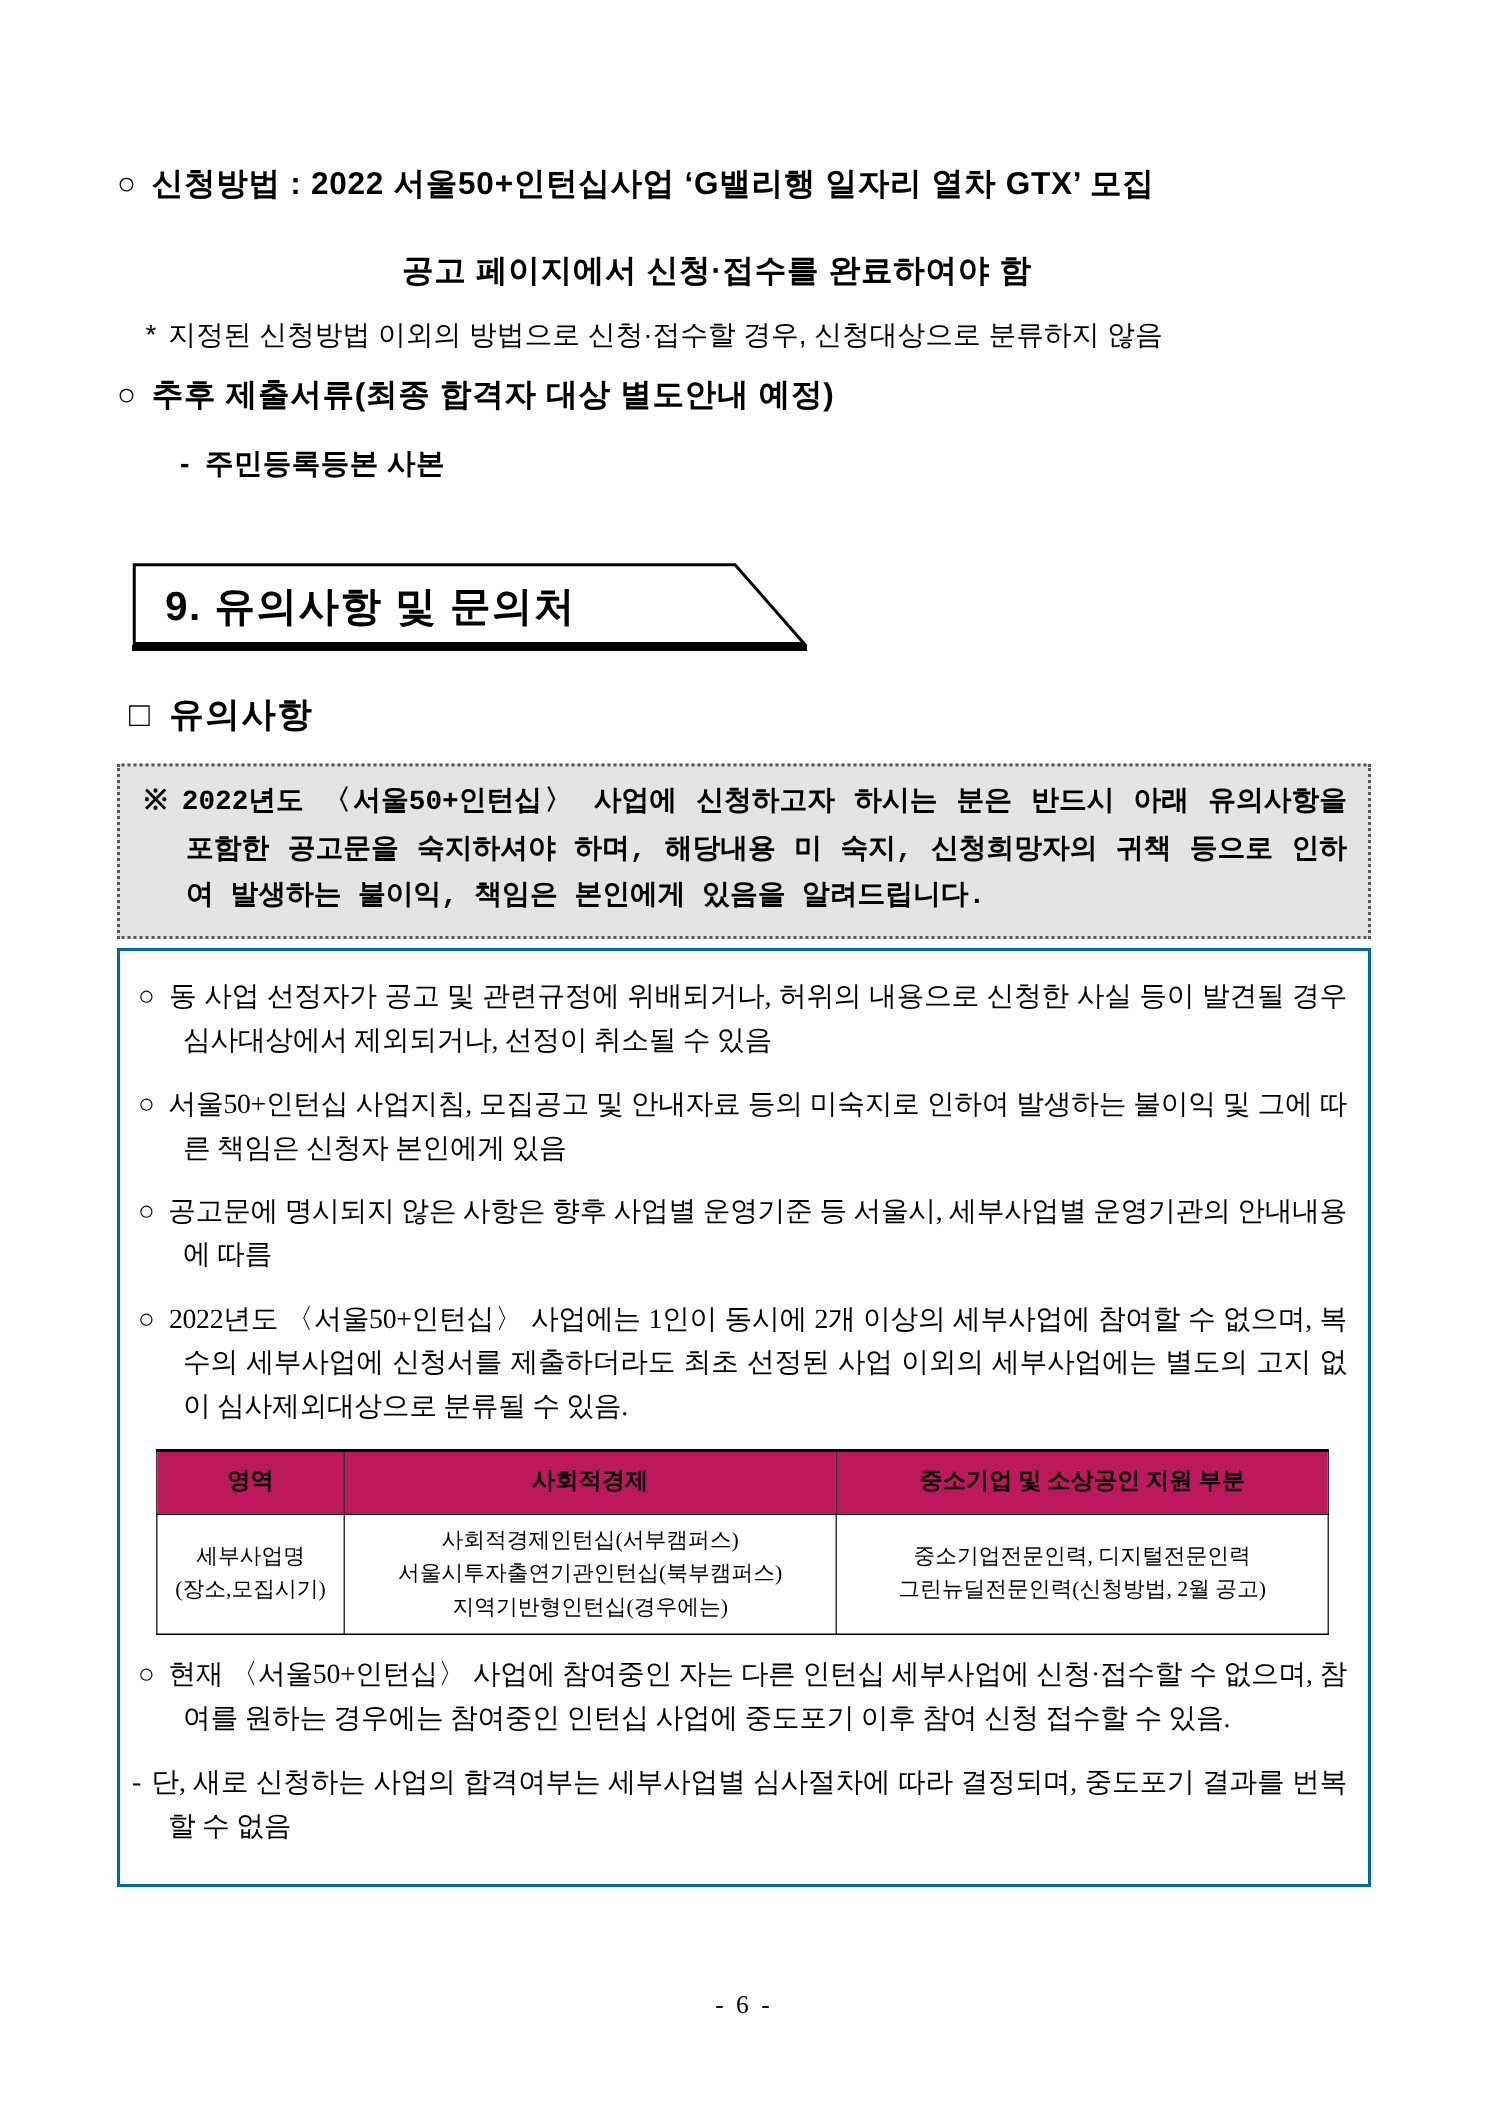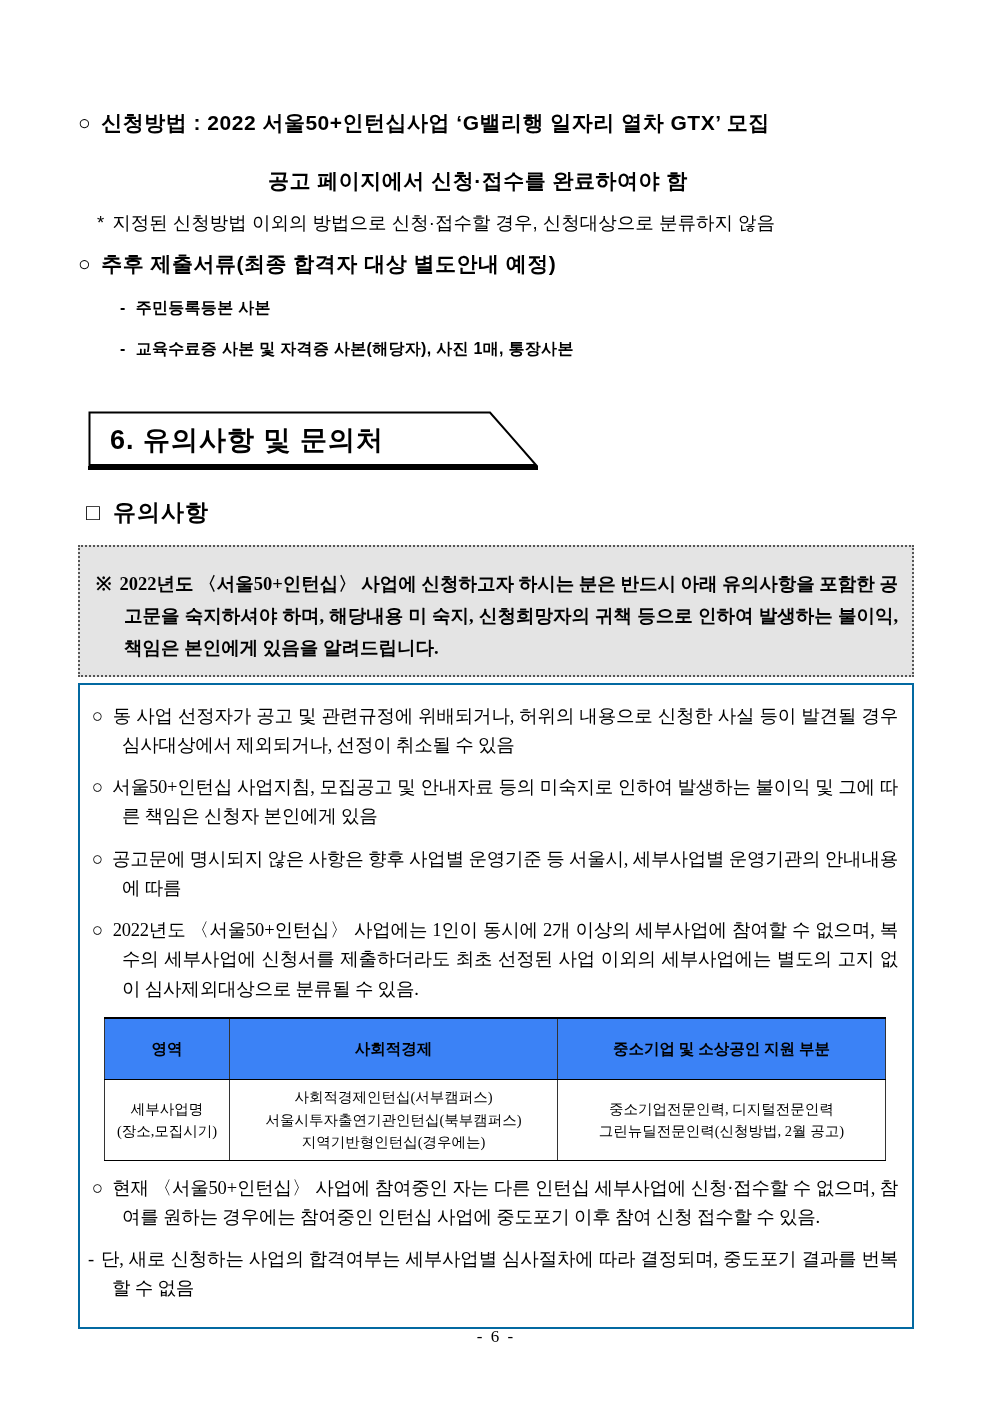--- a/index.html
+++ b/index.html
@@ -41,21 +41,21 @@
   .docs-head {
     font-family: "Liberation Sans", sans-serif;
     font-weight: bold; font-size: 21px; line-height: 1.4;
     margin-top: 13px;
     padding-left: 22px; text-indent: -22px;
     letter-spacing: 0.5px;
   }
   .docs-head .mk { margin-right: 10px; }
   .doc-item {
     font-family: "Liberation Sans", sans-serif;
-    font-weight: bold; font-size: 16px; line-height: 1.35;
+    font-weight: bold; font-size: 19px; line-height: 1.35;
     margin-top: 19px;
     padding-left: 60px; text-indent: -18px;
     letter-spacing: 0.3px;
   }
   .doc-item .mk { margin-right: 10px; }
 
   
   .banner {
     position: relative;
     width: 456px; height: 62px;
@@ -77,22 +77,22 @@
     font-weight: bold; font-size: 23px;
     letter-spacing: 1px;
   }
   .subheading .mk { font-weight: normal; margin-right: 12px; }
 
   
   .notice-box {
     margin-top: 17px;
     border: 2px dotted #555;
     background: #e4e4e4;
-    padding: 22px 14px 10px 16px;
-    font-family: Liberation Serif, serif;
+    padding: 8px 14px 10px 16px;
+    font-family: Liberation Mono, monospace;
     font-weight: 600;
     font-size: 18.5px; line-height: 1.72;
     text-align: justify;
   }
   .notice-box .body { display: block; padding-left: 28px; text-indent: -28px; }
   .notice-box .mk { margin-right: 8px; }
 
   
   .main-box {
     margin-top: 6px;
@@ -117,24 +117,24 @@
     margin: 12px auto 4px auto;
     border-collapse: collapse;
     font-family: "Liberation Serif", serif;
     text-align: center;
   }
   table.subprograms th, table.subprograms td {
     border: 1px solid #333;
     vertical-align: middle;
   }
   table.subprograms th {
-    background: #3b82f6;
+    background: #be185d;
     font-weight: bold;
     font-size: 15.5px;
-    padding: 18px 4px;
+    padding: 8px 4px;
     border-top: 2.5px solid #000;
     border-bottom: 1.5px solid #000;
     text-align: center;
   }
   table.subprograms td {
     font-size: 14.5px;
     padding: 6px 4px;
     line-height: 1.55;
     border-bottom: 1.5px solid #000;
   }
@@ -164,28 +164,27 @@
   <div class="apply-l1"><span class="mk">○</span><span>신청방법 : 2022 서울50+인턴십사업 ‘G밸리행 일자리 열차 GTX’ 모집</span></div>
 
   <div class="apply-l2">공고 페이지에서 신청·접수를 완료하여야 함</div>
 
   <div class="apply-note"><span class="mk">*</span><span>지정된 신청방법 이외의 방법으로 신청·접수할 경우, 신청대상으로 분류하지 않음</span></div>
 
   <div class="docs-head"><span class="mk">○</span><span>추후 제출서류(최종 합격자 대상 별도안내 예정)</span></div>
 
   <div class="doc-item"><span class="mk">-</span><span>주민등록등본 사본</span></div>
 
-  <div class="doc-item"><span class="mk">-</span><span>교육수료증 사본 및 자격증 사본(해당자), 사진 1매, 통장사본</span></div>
 
   <div class="banner">
     <svg width="456" height="62" viewBox="0 0 456 62">
       <polygon points="1.5,1.5 402,1.5 448,54 1.5,54" fill="#ffffff" stroke="#000000" stroke-width="2"></polygon>
       <line x1="0" y1="57" x2="450" y2="57" stroke="#000000" stroke-width="4"></line>
     </svg>
-    <span class="banner-title">6. 유의사항 및 문의처</span>
+    <span class="banner-title">9. 유의사항 및 문의처</span>
   </div>
 
   <div class="subheading"><span class="mk">□</span><span>유의사항</span></div>
 
   <div class="notice-box">
     <span class="body"><span class="mk">※</span><span>2022년도 〈서울50+인턴십〉 사업에 신청하고자 하시는 분은 반드시 아래 유의사항을 포함한 공고문을 숙지하셔야 하며, 해당내용 미 숙지, 신청희망자의 귀책 등으로 인하여 발생하는 불이익, 책임은 본인에게 있음을 알려드립니다.</span></span>
   </div>
 
   <div class="main-box">
 

